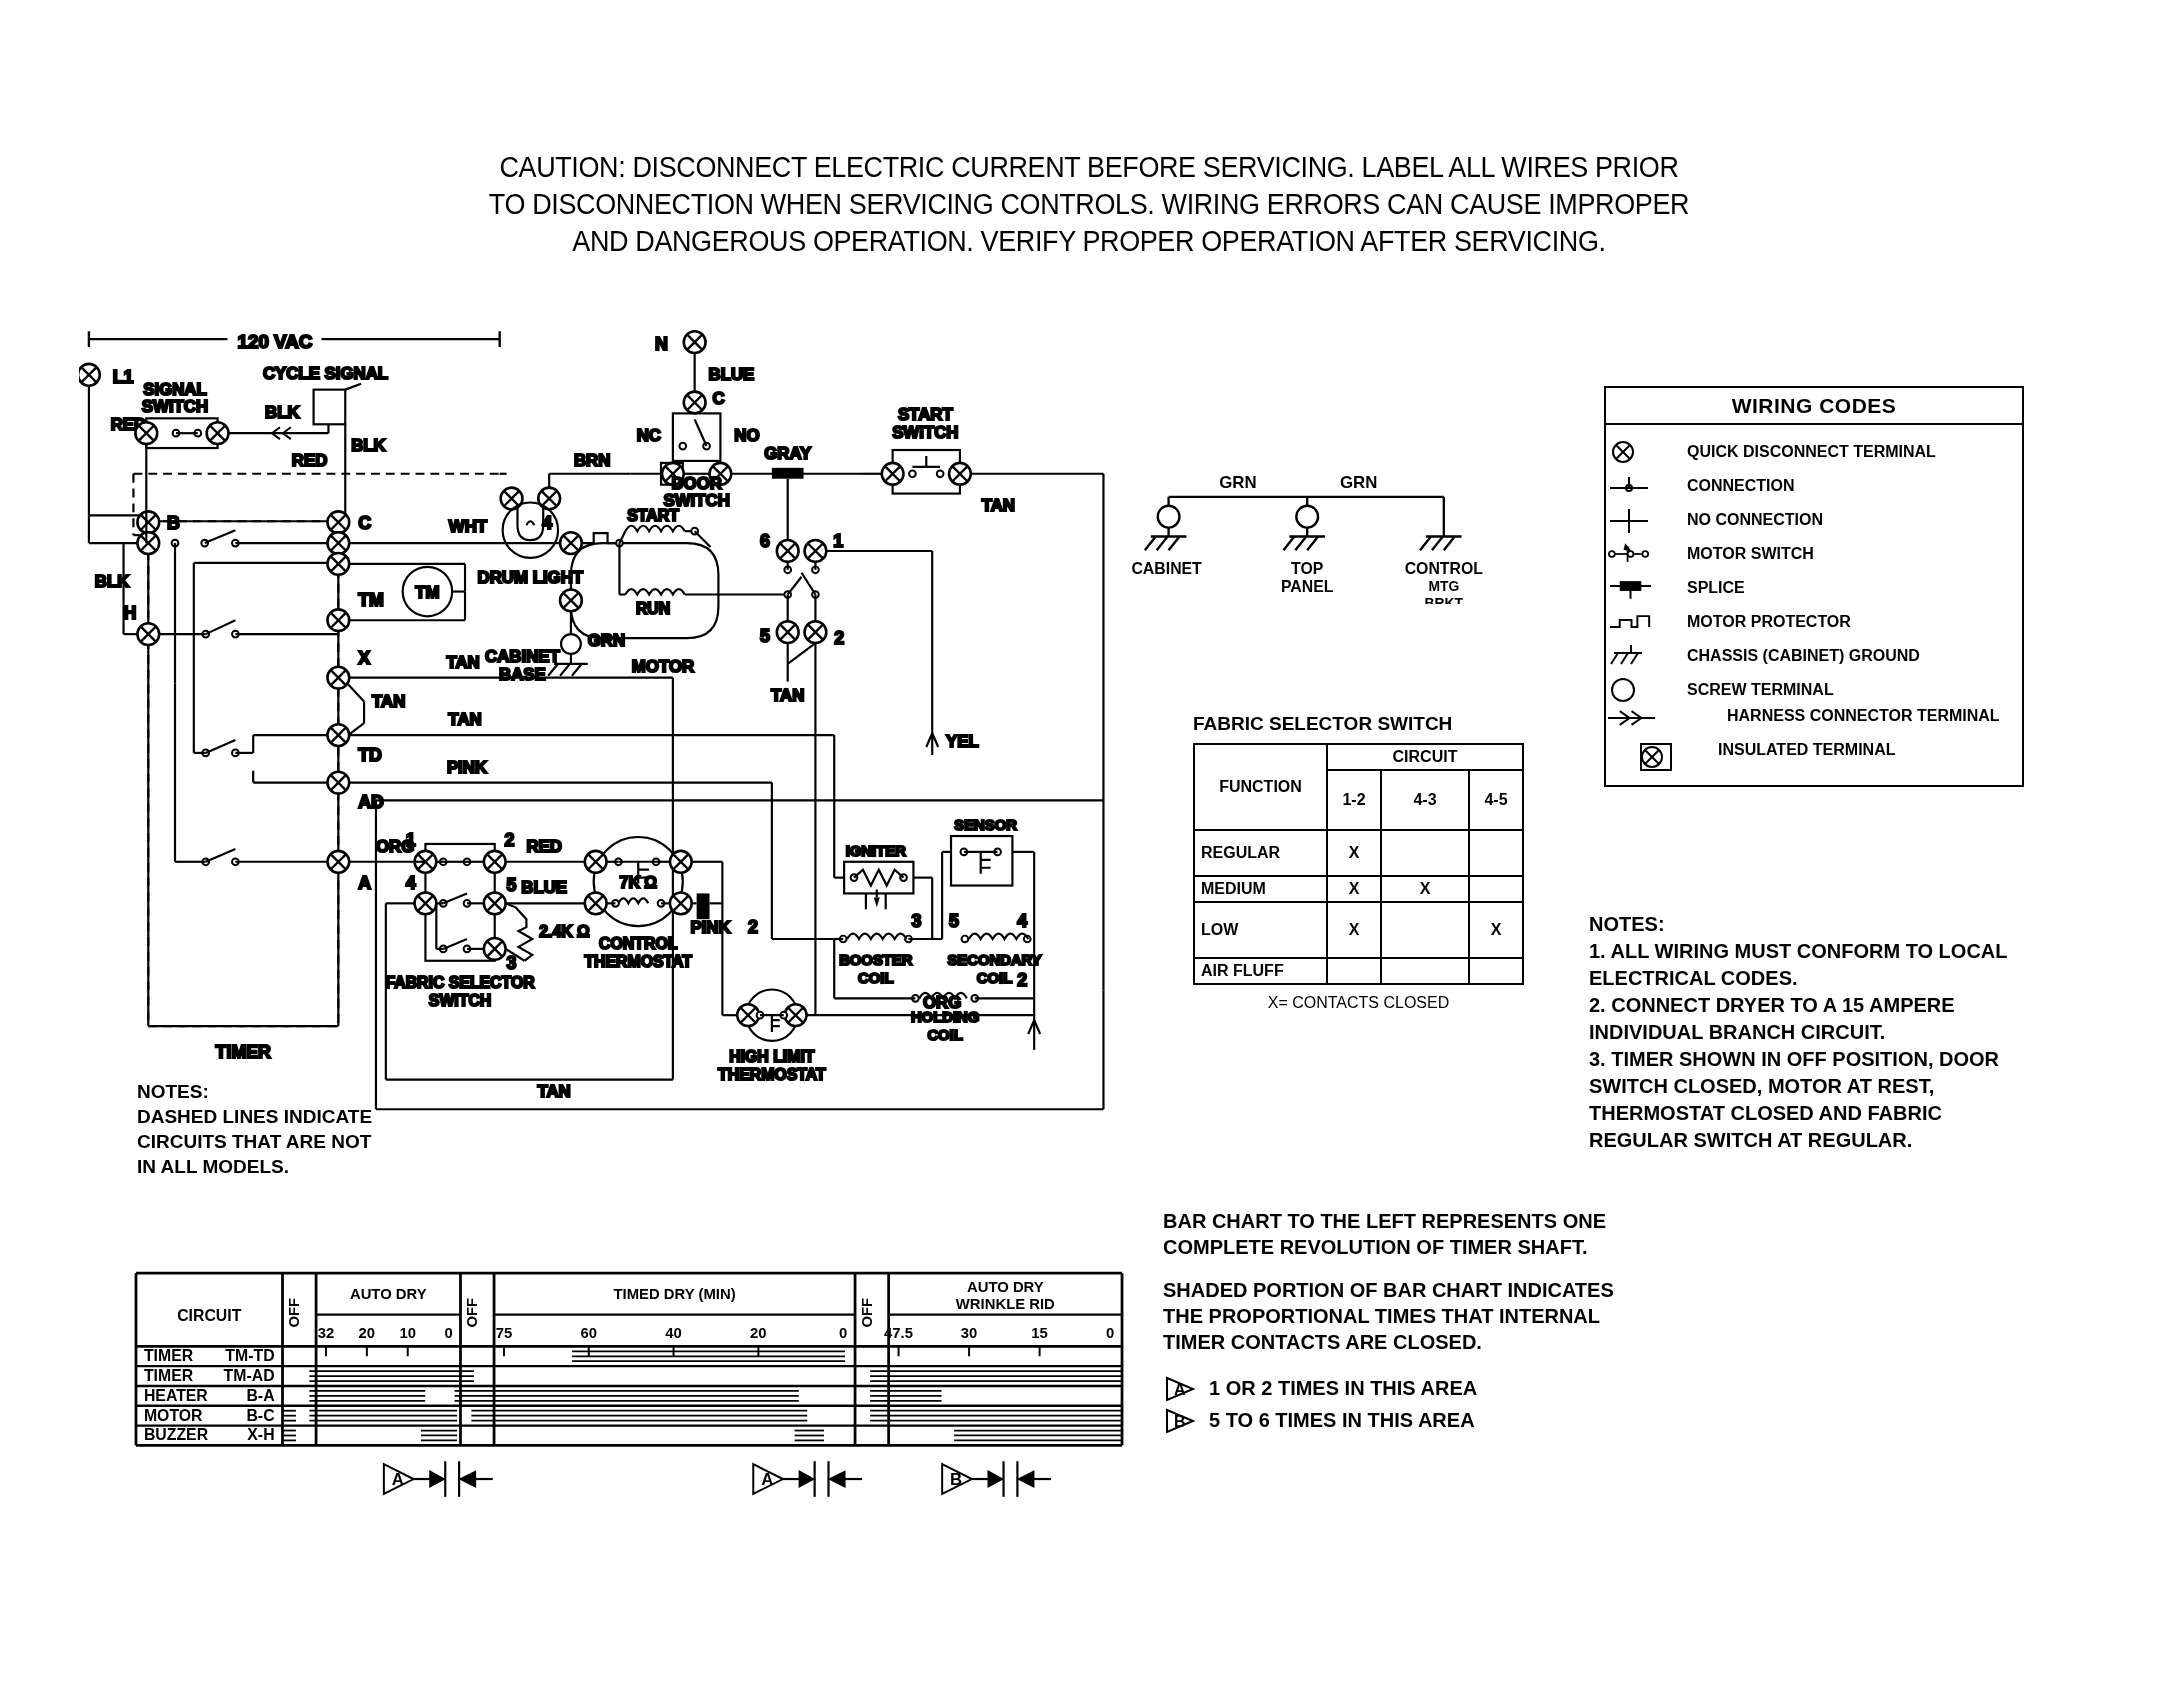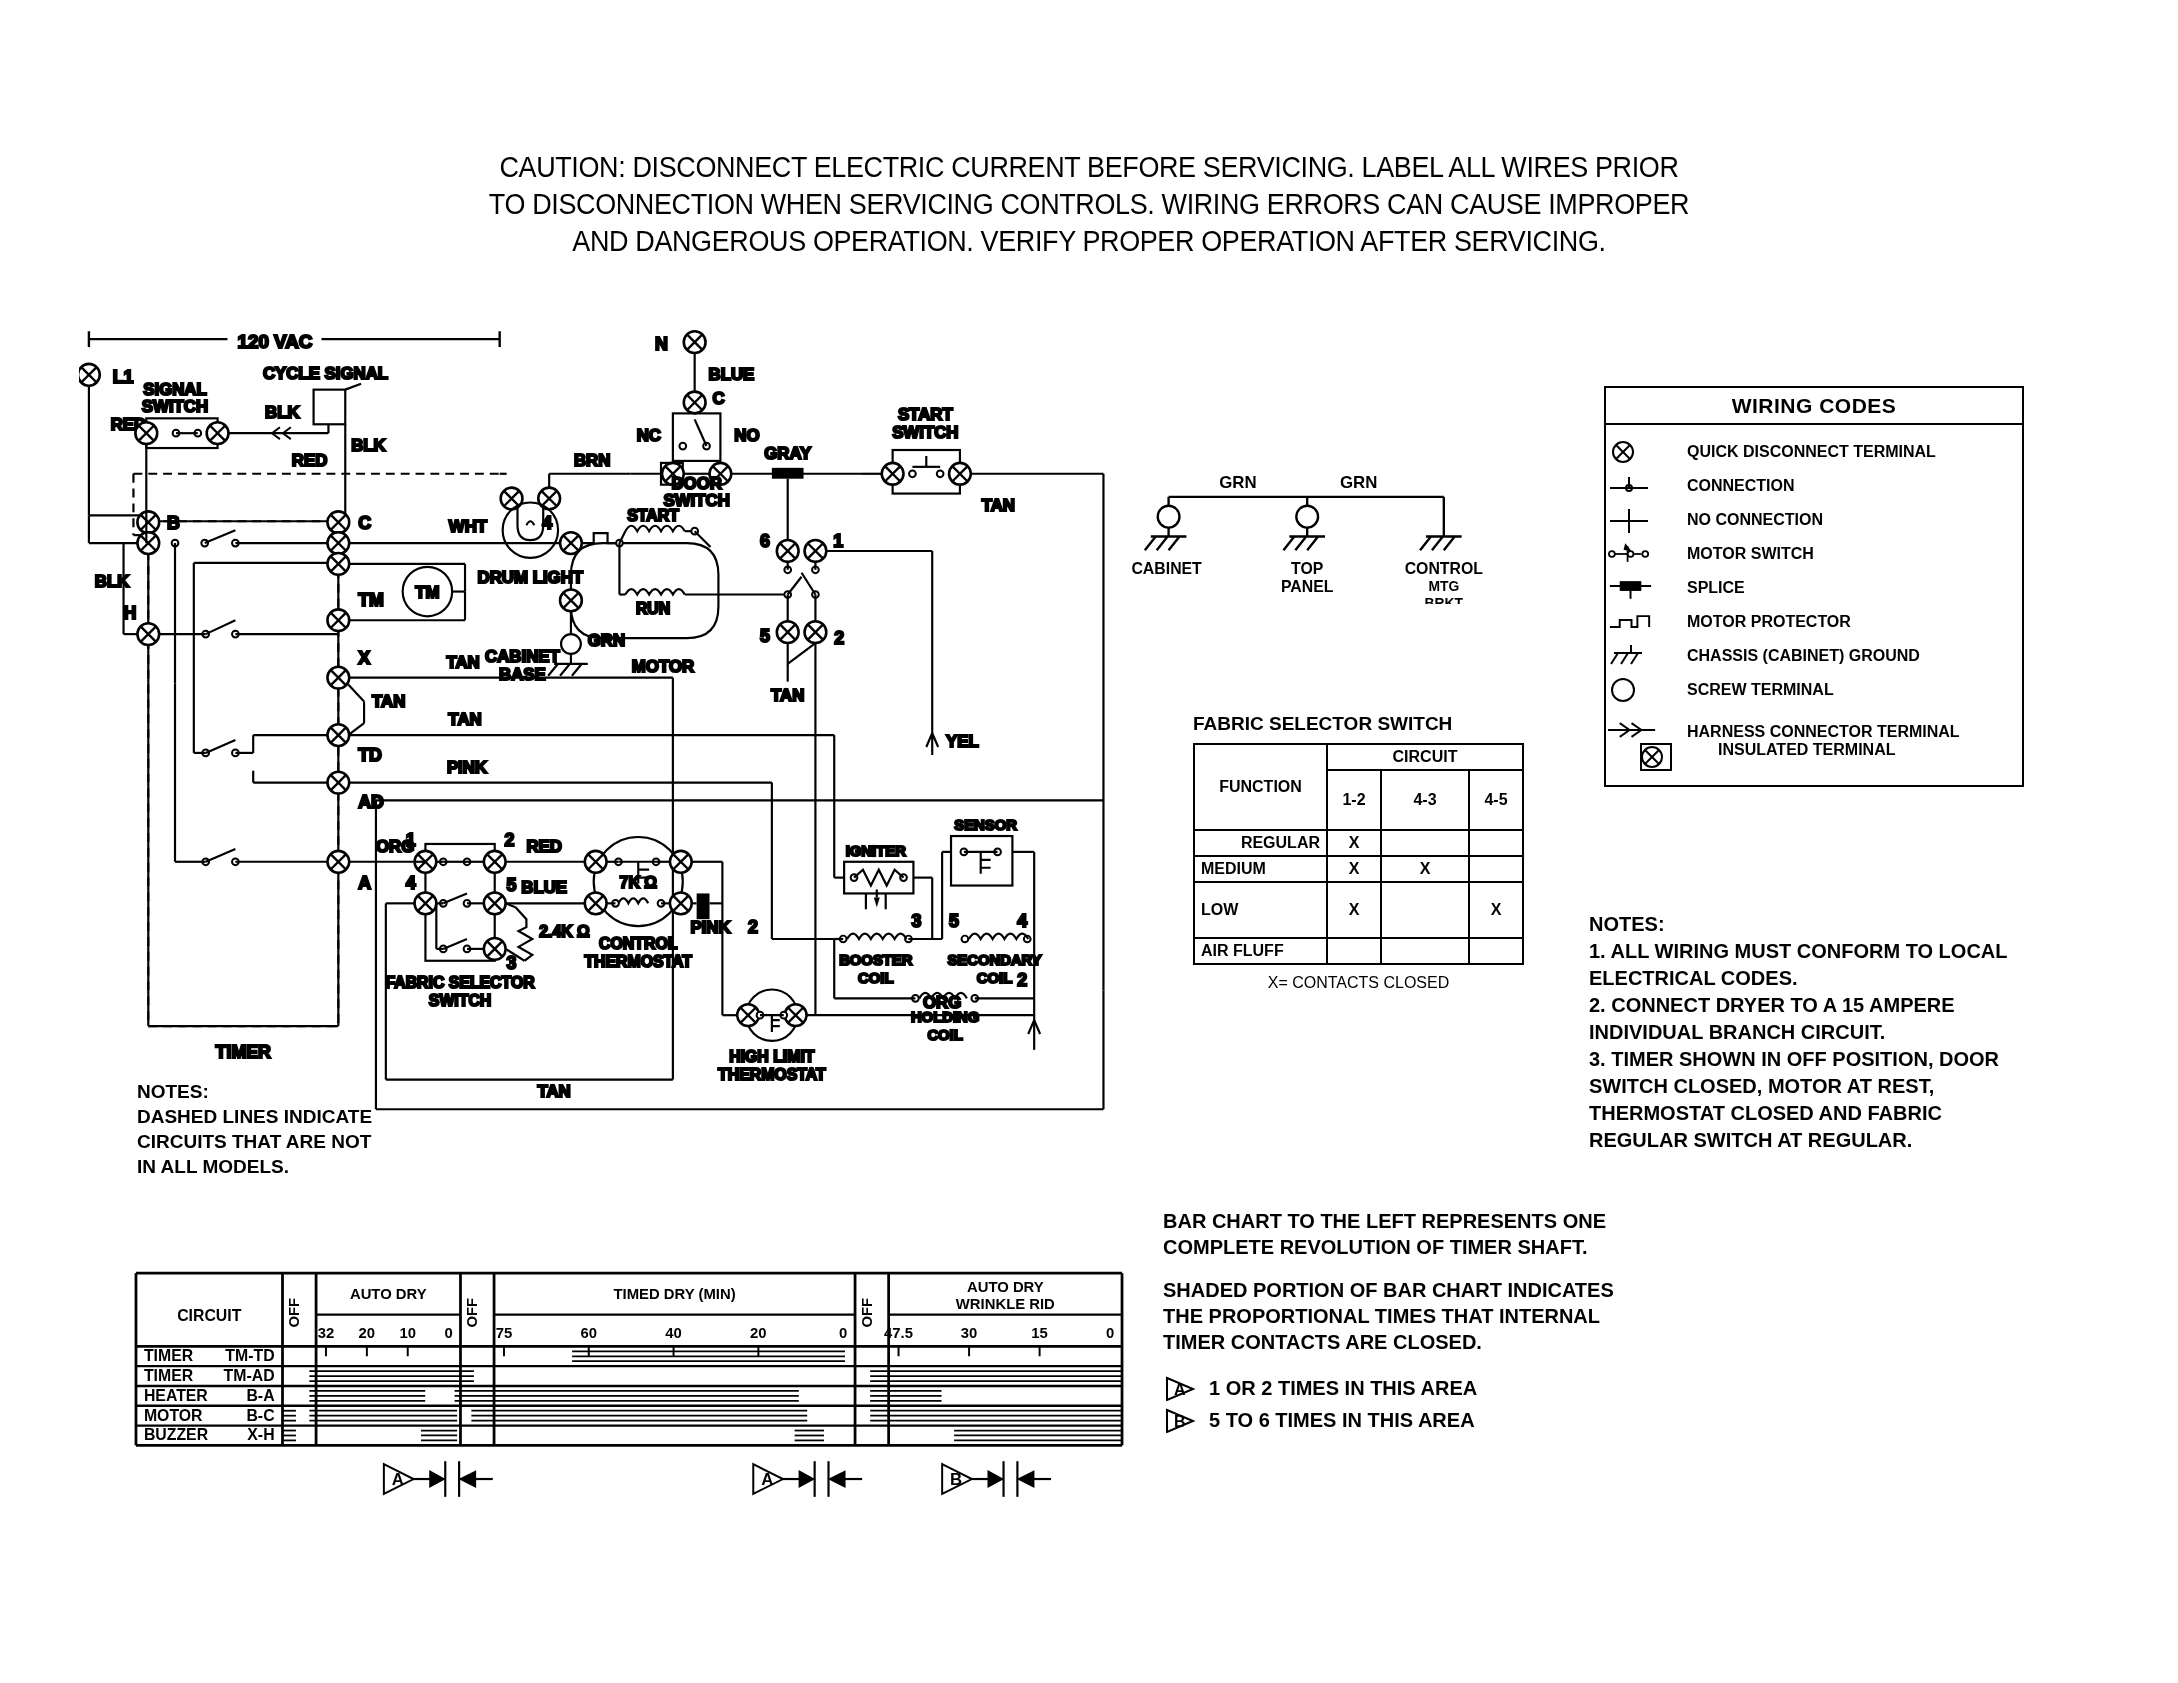--- a/index.html
+++ b/index.html
@@ -474,21 +474,21 @@
         <tr>
       <td rowspan="2" style="border:2.4px solid #000;width:119px;text-align:center;padding:4px 6px;">FUNCTION</td>
       <td colspan="3" style="border:2.4px solid #000;text-align:center;padding:3px 6px;">CIRCUIT</td>
     </tr>
     <tr>
       <td style="border:2.4px solid #000;width:46px;text-align:center;padding:3px;">1-2</td>
       <td style="border:2.4px solid #000;width:46px;text-align:center;padding:20px;">4-3</td>
       <td style="border:2.4px solid #000;width:46px;text-align:center;padding:3px;">4-5</td>
     </tr>
     <tr>
-      <td style="border:2.4px solid #000;padding:3px 6px;text-align:right;">REGULAR</td>
+      <td style="border:2.4px solid #000;padding:13px 6px;">REGULAR</td>
       <td style="border:2.4px solid #000;text-align:center;padding:3px;">X</td>
       <td style="border:2.4px solid #000;text-align:center;padding:3px;"></td>
       <td style="border:2.4px solid #000;text-align:center;padding:3px;"></td>
     </tr>
     <tr>
       <td style="border:2.4px solid #000;padding:3px 6px;">MEDIUM</td>
       <td style="border:2.4px solid #000;text-align:center;padding:3px;">X</td>
       <td style="border:2.4px solid #000;text-align:center;padding:3px;">X</td>
       <td style="border:2.4px solid #000;text-align:center;padding:3px;"></td>
     </tr>
@@ -609,21 +609,21 @@
 
     <div style="display:flex;align-items:center;height:34px;">
       <div style="width:81px;text-align:center;">
         <svg width="34" height="28" viewBox="0 0 34 28">
             <circle cx="17" cy="14" r="11" stroke="#000" fill="none" stroke-width="2"></circle>
           </svg>
       </div>
       <div style="font-size:16px;font-weight:bold;">SCREW TERMINAL</div>
     </div>
 
-    <div style="display:flex;align-items:flex-end;height:34px;">
+    <div style="display:flex;align-items:flex-start;height:34px;gap:40px;">
       <div style="width:81px;text-align:center;">
         <svg width="55" height="22" viewBox="0 0 56 22">
             <g stroke="#000" fill="none" stroke-width="2">
               <line x1="2" y1="11" x2="50" y2="11"></line>
               <path d="M14 4 L24 11 L14 18"></path>
               <path d="M26 4 L36 11 L26 18"></path>
             </g>
           </svg>
       </div>
       <div style="font-size:16px;font-weight:bold;">HARNESS CONNECTOR TERMINAL</div>

